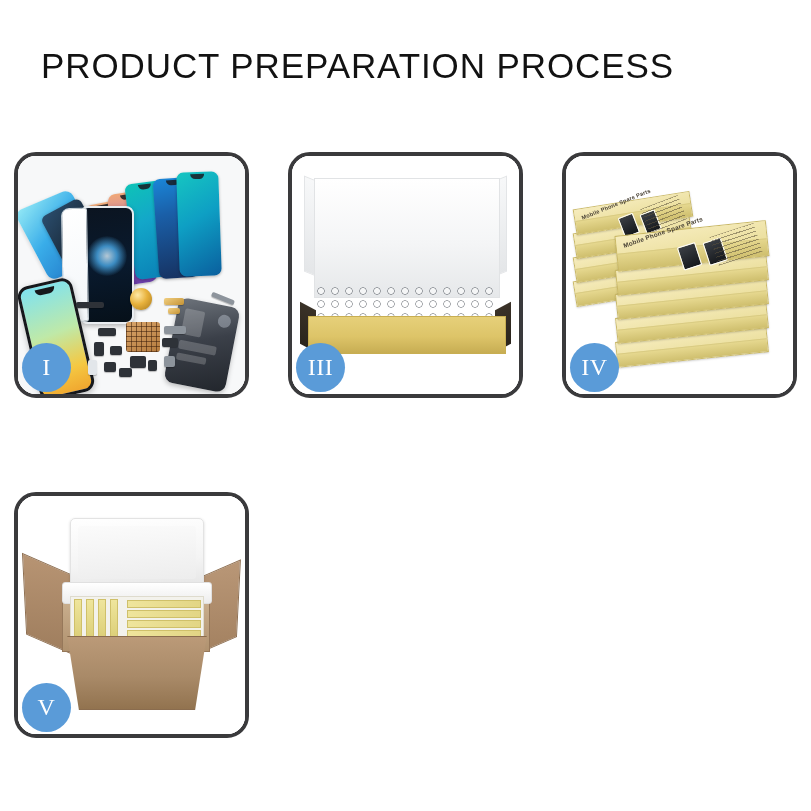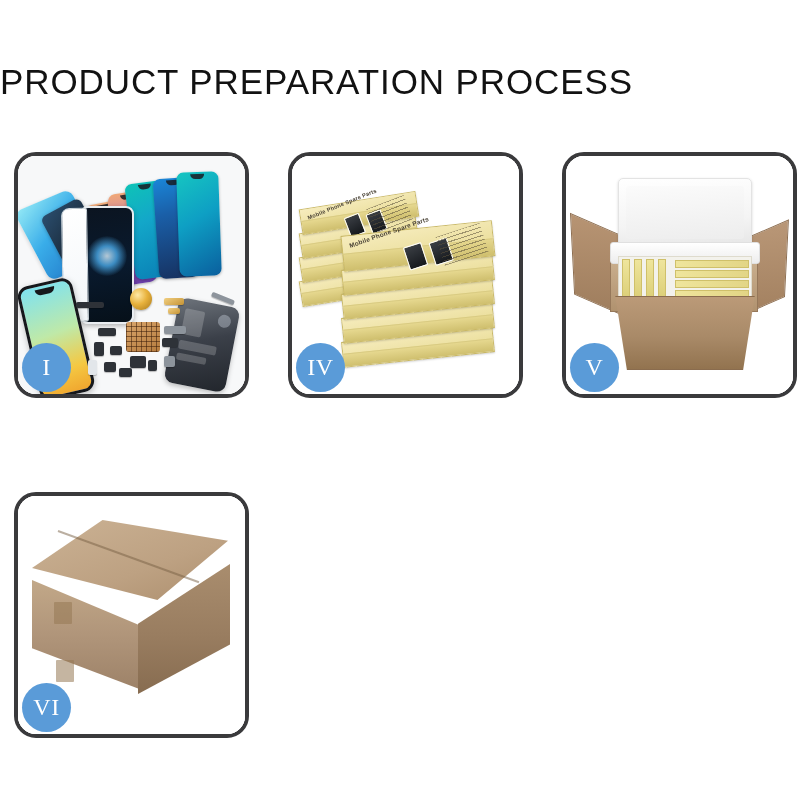--- a/index.html
+++ b/index.html
@@ -5,21 +5,21 @@
   * { box-sizing: border-box; margin: 0; padding: 0; }
   html, body {
     width: 811px; height: 811px;
     background: #ffffff;
     font-family: "Liberation Sans", sans-serif;
     overflow: hidden;
   }
   .page { position: relative; width: 811px; height: 811px; background: #ffffff; }
 
   
-  .header { position: absolute; top: 16px; left: 0; width: 715px; text-align: left; }
+  .header { position: absolute; top: 0; left: 0; width: 715px; text-align: center; }
   .title {
     margin-top: 48px;
     font-size: 35px;
     font-weight: 500;
     letter-spacing: 0.9px;
     color: #121212;
     line-height: 1.05;
     font-family: "Liberation Sans", sans-serif;
   }
   .subtitle {
@@ -407,20 +407,35 @@
           <div class="sp" style="left:86px;  top:206px; width:12px; height:10px;"></div>
           <div class="sp" style="left:101px; top:212px; width:13px; height:9px;"></div>
           <div class="sp lt" style="left:146px; top:200px; width:11px; height:11px;"></div>
           <div class="sp lt" style="right:10px; top:140px; width:24px; height:5px; transform:rotate(22deg);"></div>
         </div>
       </div>
       <div class="badge">I</div>
     </div>
 
 
+    <div class="panel">
+      <div class="panel-inner">
+        <div class="scene">
+          <div class="p3-bg"></div>
+          <div class="p3-lidflapL"></div>
+          <div class="p3-lidflapR"></div>
+          <div class="p3-lid"></div>
+          <div class="p3-baseL"></div>
+          <div class="p3-baseR"></div>
+          <div class="p3-inner"></div>
+          <div class="p3-base"></div>
+        </div>
+      </div>
+      <div class="badge">III</div>
+    </div>
 
     <div class="panel">
       <div class="panel-inner">
         <div class="scene p4-stack">
           <div class="p4-bg"></div>
 
           <div class="bx" style="left:8px;  top:116px; width:118px; height:26px; transform:rotate(-9deg);">
               <div class="top"></div>
             </div>
           <div class="bx" style="left:8px;  top:92px;  width:118px; height:26px; transform:rotate(-9deg);">
@@ -479,29 +494,15 @@
             <div class="h" style="top:13px;"></div>
             <div class="h" style="top:23px;"></div>
             <div class="h" style="top:33px;"></div>
           </div>
           <div class="p5-front"></div>
         </div>
       </div>
       <div class="badge">V</div>
     </div>
 
-    <div class="panel">
-      <div class="panel-inner">
-        <div class="scene">
-          <div class="p6-bg"></div>
-          <div class="p6-top"></div>
-          <div class="p6-seam"></div>
-          <div class="p6-left"></div>
-          <div class="p6-right"></div>
-          <div class="p6-tape1"></div>
-          <div class="p6-tape2"></div>
-        </div>
-      </div>
-      <div class="badge">VI</div>
-    </div>
 
   </div>
 </div>
 
 </body></html>

